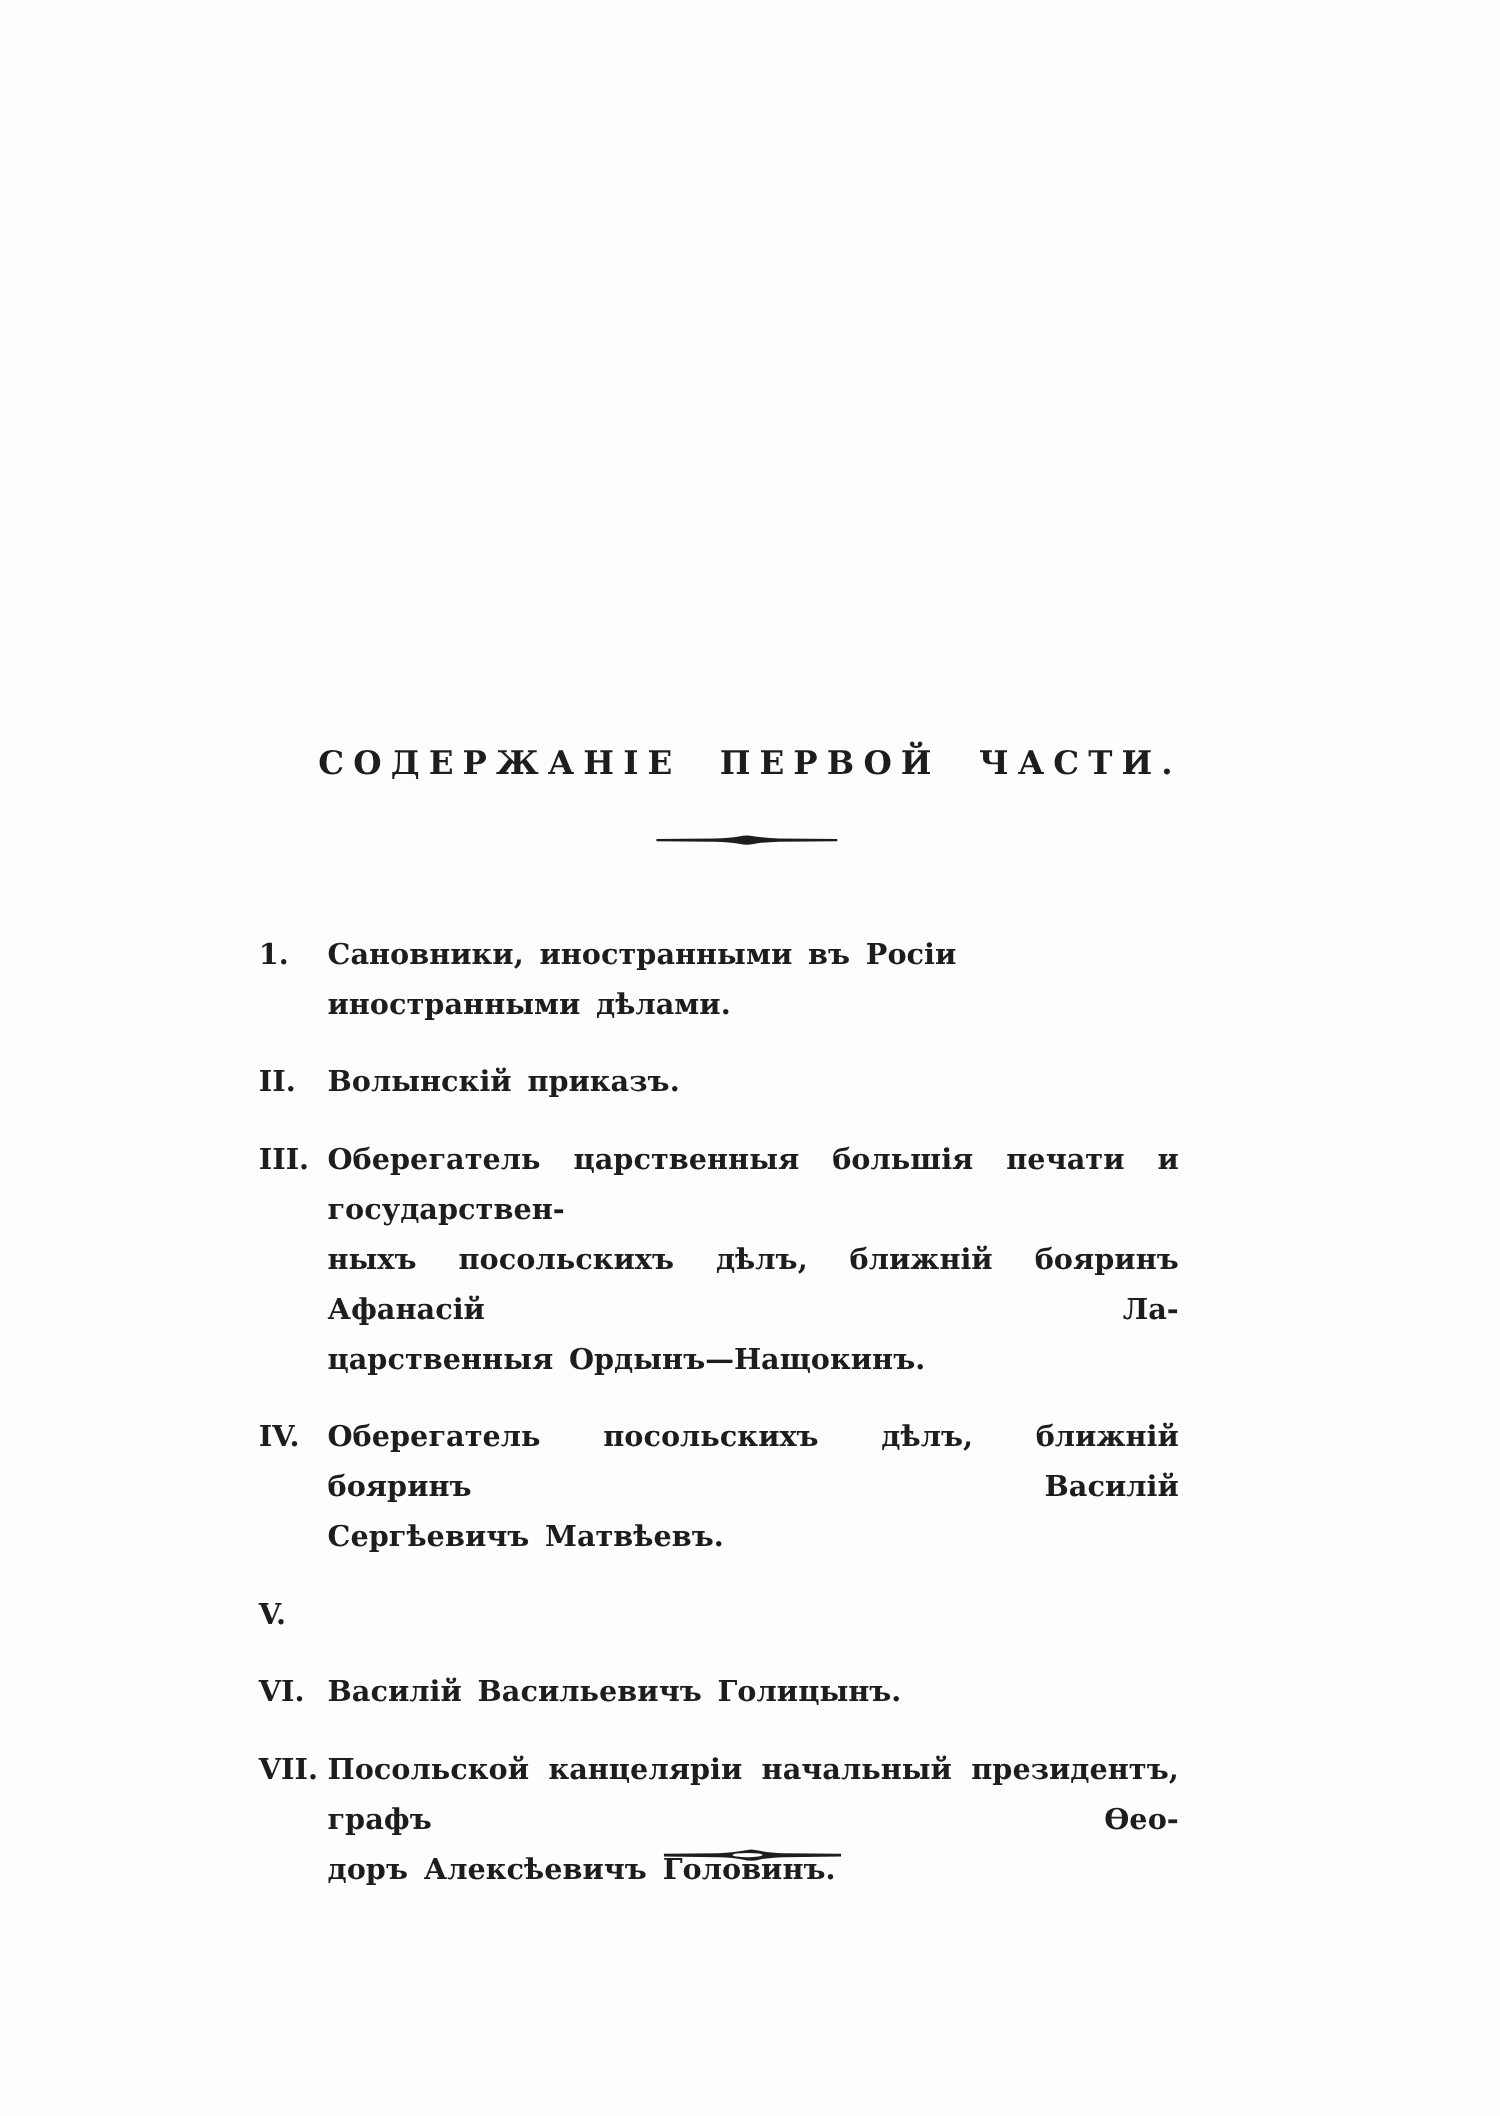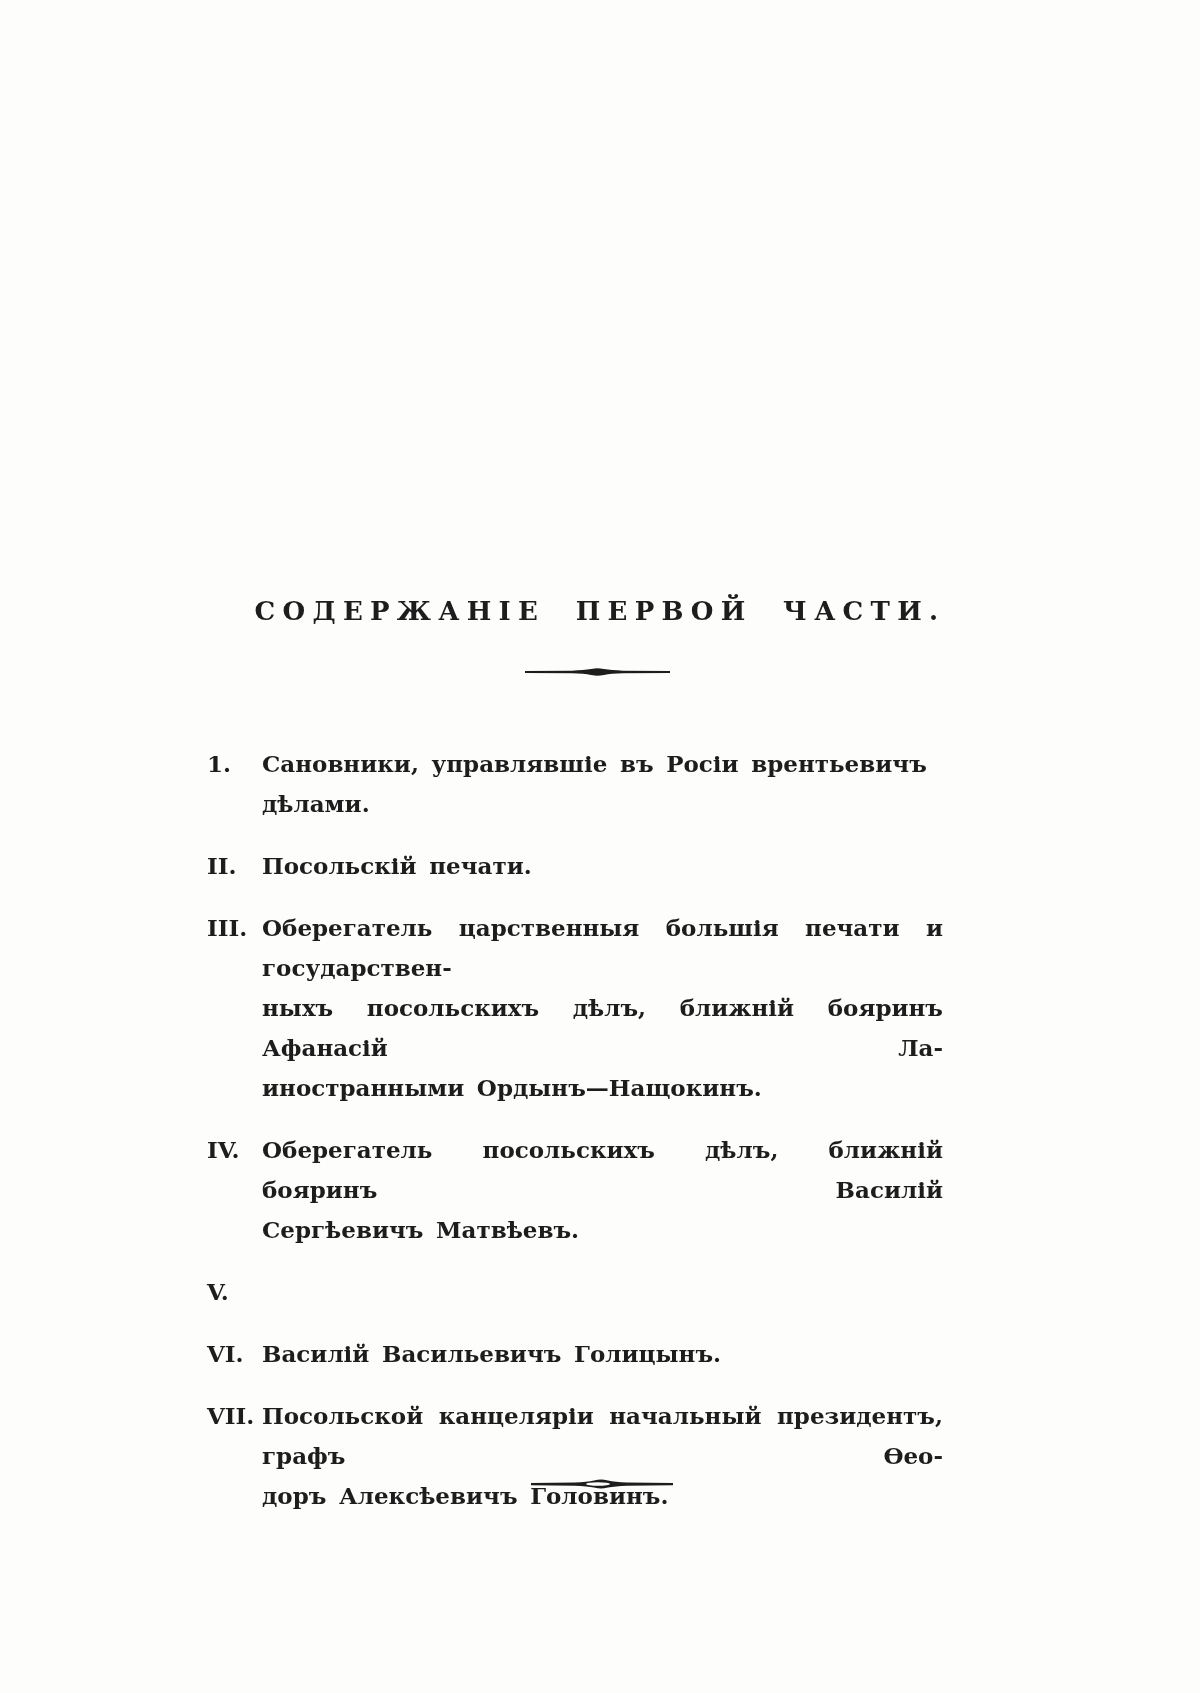--- a/index.html
+++ b/index.html
@@ -60,37 +60,37 @@
     <path fill="currentColor" d="
       M0,5.1 L47,4.7 Q59,4.3 66,3.1 Q70,2.4 72.5,2.3 Q75,2.4 79,3.1
       Q86,4.3 98,4.7 L145,5.1 L145,6.9 L98,7.3 Q86,7.7 79,8.9
       Q75,9.6 72.5,9.7 Q70,9.6 66,8.9 Q59,7.7 47,7.3 L0,6.9 Z"></path>
   </svg>
 
   <div class="toc-list">
   <div class="toc-entry">
     <div class="entry-num">1.</div>
     <div class="entry-lines">
-          <div class="toc-line">Сановники, управлявшіе въ Росіи врентьевичъ дѣлами.</div>
+          <div class="toc-line">Сановники, иностранными въ Росіи иностранными дѣлами.</div>
         </div>
   </div>
 
   <div class="toc-entry">
     <div class="entry-num">II.</div>
     <div class="entry-lines">
-          <div class="toc-line">Посольскій печати.</div>
+          <div class="toc-line">Волынскій приказъ.</div>
         </div>
   </div>
 
   <div class="toc-entry">
     <div class="entry-num">III.</div>
     <div class="entry-lines">
           <div class="toc-line just">Оберегатель царственныя большія печати и государствен-</div>
           <div class="toc-line just">ныхъ посольскихъ дѣлъ, ближній бояринъ Афанасій Ла-</div>
-          <div class="toc-line">иностранными Ордынъ—Нащокинъ.</div>
+          <div class="toc-line">царственныя Ордынъ—Нащокинъ.</div>
         </div>
   </div>
 
   <div class="toc-entry">
     <div class="entry-num">IV.</div>
     <div class="entry-lines">
           <div class="toc-line just">Оберегатель посольскихъ дѣлъ, ближній бояринъ Василій</div>
           <div class="toc-line">Сергѣевичъ Матвѣевъ.</div>
         </div>
   </div>

